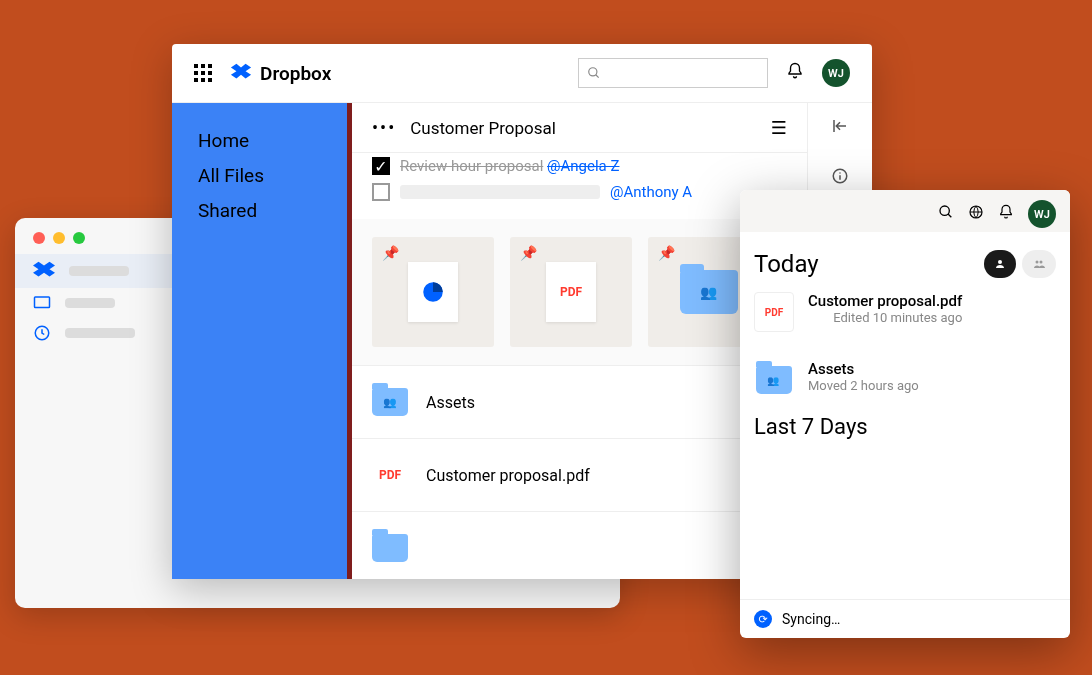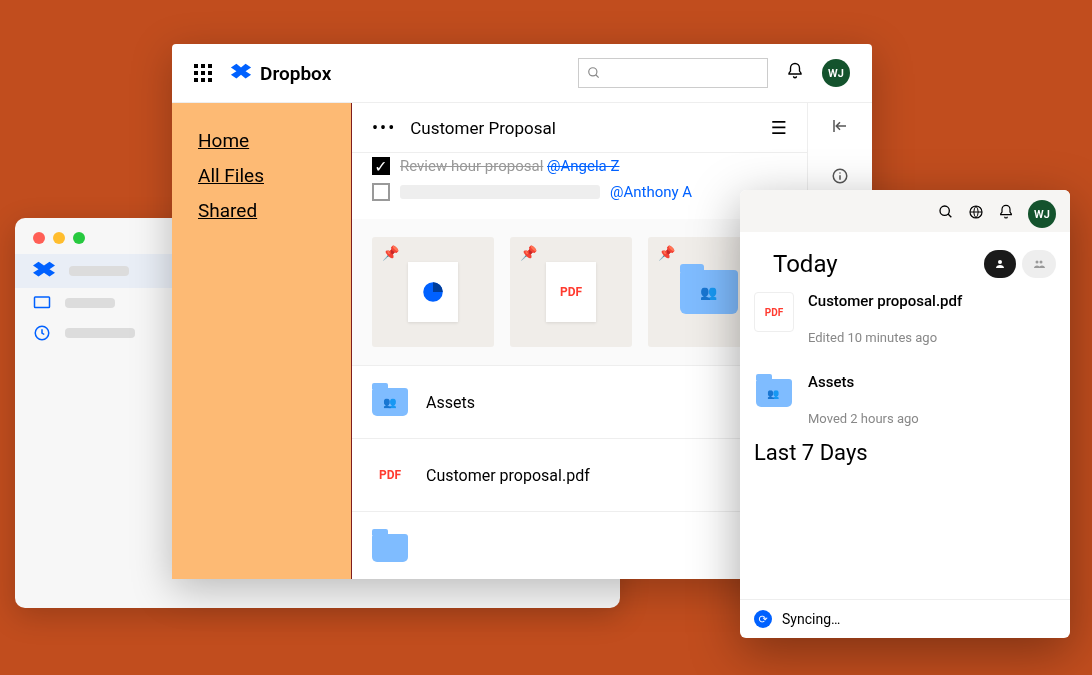--- a/index.html
+++ b/index.html
@@ -57,21 +57,21 @@
   border-bottom: 1px solid #eee;
 }
 .app-grid { width: 18px; height: 18px; display: grid; grid-template-columns: repeat(3,4px); grid-template-rows: repeat(3,4px); gap: 3px; cursor: pointer; }
 .app-grid div { background: #000; }
 .brand { display: flex; align-items: center; gap: 8px; font-weight: 600; font-size: 19px; }
 .mw-header .spacer { flex: 1; }
 .search-box { width: 190px; height: 30px; border: 1px solid #ccc; display: flex; align-items: center; padding: 0 8px; color: #888; }
 .bell { font-size: 18px; cursor: pointer; }
 .avatar { width: 28px; height: 28px; border-radius: 50%; background: #14532d; color: #fff; font-size: 11px; font-weight: 600; display: flex; align-items: center; justify-content: center; }
 .mw-body { flex: 1; display: flex; overflow: hidden; }
-.sidebar { width: 180px; background: #fdba74; padding: 26px; border-right: 1px solid #7f1d1d; text-decoration: underline; }
+.sidebar { width: 180px; background: #3b82f6; padding: 26px; border-right: 5px solid #7f1d1d; }
 .sidebar-item { font-size: 19px; margin-bottom: 12px; cursor: pointer; }
 .content { flex: 1; background: #fafafa; overflow: hidden; position: relative; border-right: 1px solid #eee; }
 .content-head { display: flex; align-items: center; padding: 14px 20px; gap: 14px; background: #fff; border-bottom: 1px solid #eee; }
 .dots { font-size: 18px; letter-spacing: 2px; cursor: pointer; }
 .title { font-size: 17px; }
 .content-head .flex { flex: 1; }
 .hamburger { font-size: 18px; cursor: pointer; }
 .task { display: flex; align-items: center; gap: 10px; padding: 4px 20px; background: #fff; }
 .chk { width: 18px; height: 18px; display: flex; align-items: center; justify-content: center; }
 .chk.checked { background: #000; color: #fff; }
@@ -109,30 +109,30 @@
   flex-direction: column;
   overflow: hidden;
 }
 .aw-top { padding: 10px 14px 4px; background: #f6f5f3; }
 .aw-icons { display: flex; justify-content: flex-end; gap: 14px; align-items: center; }
 .aw-icons span { font-size: 16px; cursor: pointer; }
 .aw-tabs { display: flex; gap: 26px; padding: 14px 0 0; }
 .aw-tab { font-size: 16px; color: #888; padding-bottom: 10px; cursor: pointer; }
 .aw-tab.active { color: #000; font-weight: 600; border-bottom: 2px solid #000; }
 .aw-body { flex: 1; padding: 18px 14px 0; overflow: hidden; }
-.aw-today { display: flex; align-items: center; margin-left: 19px; }
+.aw-today { display: flex; align-items: center; }
 .aw-today h2 { font-size: 24px; font-weight: 400; }
 .aw-today .flex { flex: 1; }
 .pill { height: 28px; border-radius: 14px; display: flex; align-items: center; justify-content: center; padding: 0 10px; font-size: 14px; }
 .pill.dark { background: #1a1a1a; color: #fff; margin-right: 6px; cursor: pointer; }
 .pill.light { background: #eee; color: #888; cursor: pointer; }
 .act-item { display: flex; gap: 14px; padding: 14px 0; align-items: flex-start; }
 .act-icon { width: 40px; height: 40px; background: #fff; border: 1px solid #eee; border-radius: 4px; display: flex; align-items: center; justify-content: center; }
 .act-title { font-size: 15px; font-weight: 500; }
-.act-sub { font-size: 13px; color: #888; margin-top: 20px; }
+.act-sub { font-size: 13px; color: #888; margin-top: 0; text-align: right; }
 .aw-section { font-size: 22px; font-weight: 400; }
 .aw-footer { border-top: 1px solid #eee; padding: 10px 14px; display: flex; align-items: center; gap: 10px; font-size: 14px; }
 .sync-icon { width: 18px; height: 18px; border-radius: 50%; background: #0061ff; color: #fff; display: flex; align-items: center; justify-content: center; font-size: 11px; }
 
 .dropbox-logo { width: 22px; height: 22px; }
 .mini-folder { width: 36px; height: 28px; background: #7fbcff; border-radius: 3px 3px 5px 5px; position: relative; display: flex; align-items: center; justify-content: center; }
 .mini-folder::before { content:""; position:absolute; top:-5px; left:0; width:16px; height:6px; background:#7fbcff; border-radius: 2px 2px 0 0; }
 </style>
 </head>
 <body>

